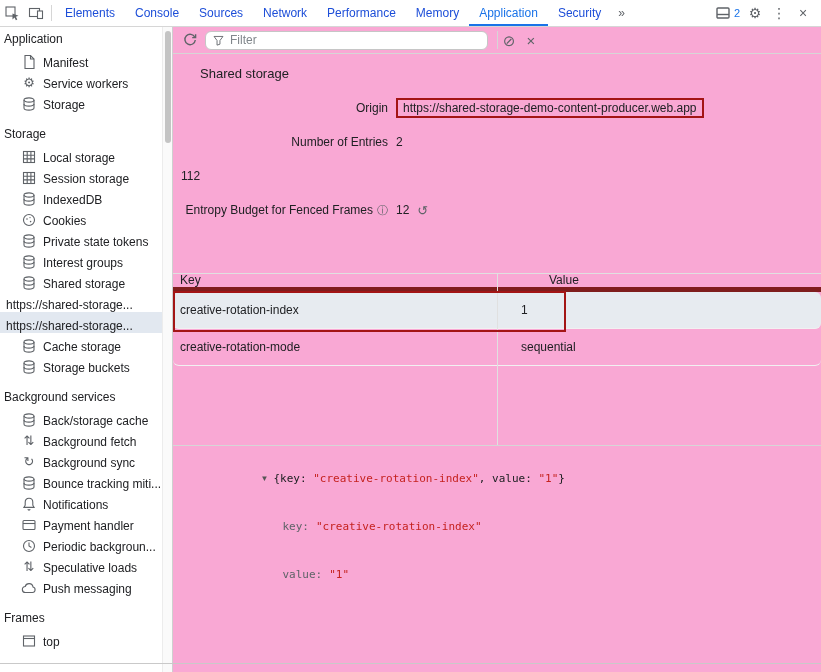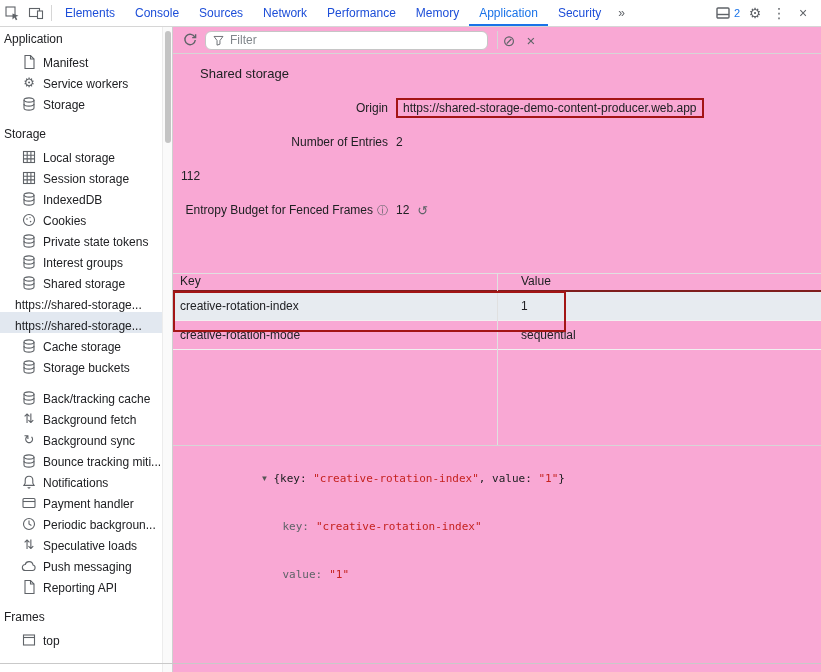--- a/index.html
+++ b/index.html
@@ -22,21 +22,21 @@
 
   
   .body { display: flex; height: 645px; position: relative; }
 
   
   .sidebar { width: 162px; overflow: hidden; background: #fff; flex: none; }
   .sb-title { padding: 5px 4px 3px 4px; color: #202124; }
   .sb-section { margin-bottom: 10px; }
   .sb-item { height: 21px; display: flex; align-items: flex-end; gap: 6px; padding-left: 21px;
     color: #202124; cursor: default; white-space: nowrap; overflow: hidden; }
-  .sb-item.child { padding-left: 15px; }
+  .sb-item.child { padding-left: 6px; }
   .sb-item.selected { background: var(--selection, #e2e8f0); }
   .ic { width: 16px; height: 16px; color: #5f6368; flex: none; }
   svg.ic { stroke-width: 1.1; }
   .ic.t { display: inline-flex; align-items: center; justify-content: center; font-size: 13px; line-height: 16px; }
 
   
   .sb-scrollbar { width: 11px; background: #fafafa; border-left: 1px solid #ececec; border-right: 1px solid #cfcfcf; position: relative; flex: none; }
   .sb-thumb { position: absolute; left: 2px; top: 4px; width: 6px; height: 112px; background: #c4c4c4; border-radius: 3px; }
 
   
@@ -56,22 +56,22 @@
   .meta { margin-top: 10px; }
   .meta-row { display: flex; align-items: center; height: 34px; }
   .meta-label { width: 215px; text-align: right; color: #202124; flex: none; }
   .meta-value { margin-left: 8px; display: flex; align-items: center; }
   .redbox { border: 2px solid var(--annotation, #a31515); padding: 1px 5px; }
   .info-glyph { margin-left: 4px; font-size: 11px; color: #5f6368; }
   .undo-glyph { font-size: 13px; color: #5f6368; margin-left: 8px; }
 
   
   .grid { margin-top: 46px; position: relative; height: 172px; border-top: 1px solid #e0e0e0; }
-  .grid-head { display: flex; height: 18px; align-items: flex-start; border-bottom: 2px solid #7f1d1d; }
-  .grid-row { display: flex; height: 29px; align-items: center; border-bottom: 1px solid #f1f1f1; }
+  .grid-head { display: flex; height: 18px; align-items: flex-end; border-bottom: 5px solid #7f1d1d; gap: 28px; }
+  .grid-row { display: flex; height: 37px; align-items: center; border-bottom: 1px solid #f1f1f1; border-radius: 6px; }
   .grid-row.selected { background: var(--rowsel, #e7ebf0); }
   .col.key { width: 324px; padding-left: 7px; flex: none; overflow: hidden; white-space: nowrap; }
   .col.val { padding-left: 24px; flex: 1; overflow: hidden; white-space: nowrap; }
   .col-divider { position: absolute; top: 0; bottom: 0; left: 324px; width: 1px; background: #e0e0e0; }
   .rows-annotation { position: absolute; left: 0; top: 17px; width: 393px; height: 41px;
     border: 2px solid var(--annotation, #a31515); pointer-events: none; }
 
   
   .preview { border-top: 1px solid #d6d6d6; padding: 9px 0 0 8px;
     font-family: "DejaVu Sans Mono", monospace; font-size: 11px; line-height: 16px; height: 183px; }
@@ -274,25 +274,26 @@
         </div>
         <div class="sb-item">
           <svg class="ic">
               <use href="#i-db"></use>
             </svg>
           <span>Storage buckets</span>
         </div>
       </div>
 
       <div class="sb-section">
-        <div class="sb-item">
-          <svg class="ic">
-              <use href="#i-db"></use>
-            </svg>
-          <span>Back/tracking cache</span>
+        <div class="sb-title">Background services</div>
+        <div class="sb-item">
+          <svg class="ic">
+              <use href="#i-db"></use>
+            </svg>
+          <span>Back/storage cache</span>
         </div>
         <div class="sb-item">
           <span class="ic t">⇅</span>
           <span>Background fetch</span>
         </div>
         <div class="sb-item">
           <span class="ic t">↻</span>
           <span>Background sync</span>
         </div>
         <div class="sb-item">
@@ -321,26 +322,20 @@
         </div>
         <div class="sb-item">
           <span class="ic t">⇅</span>
           <span>Speculative loads</span>
         </div>
         <div class="sb-item">
           <svg class="ic">
               <use href="#i-cloud"></use>
             </svg>
           <span>Push messaging</span>
-        </div>
-        <div class="sb-item">
-          <svg class="ic">
-              <use href="#i-doc"></use>
-            </svg>
-          <span>Reporting API</span>
         </div>
       </div>
 
       <div class="sb-section">
         <div class="sb-title">Frames</div>
         <div class="sb-item">
           <svg class="ic">
               <use href="#i-frame"></use>
             </svg>
           <span>top</span>

